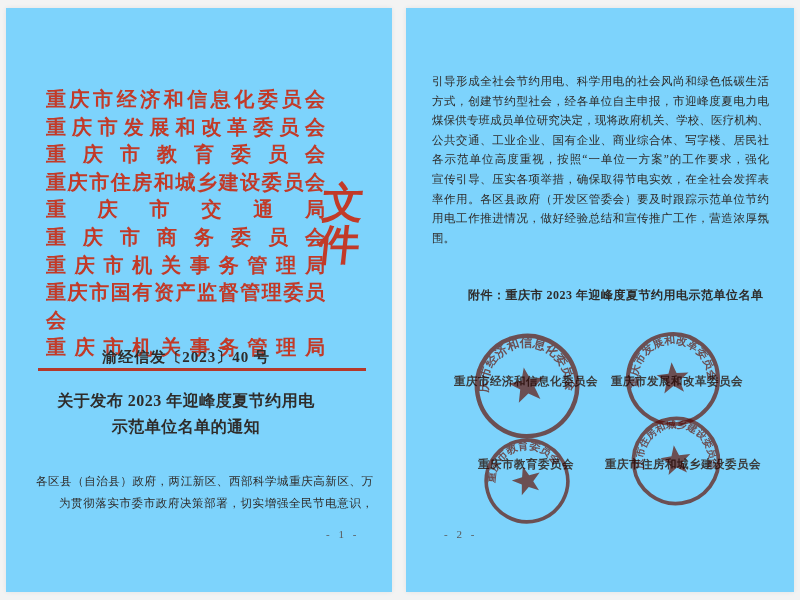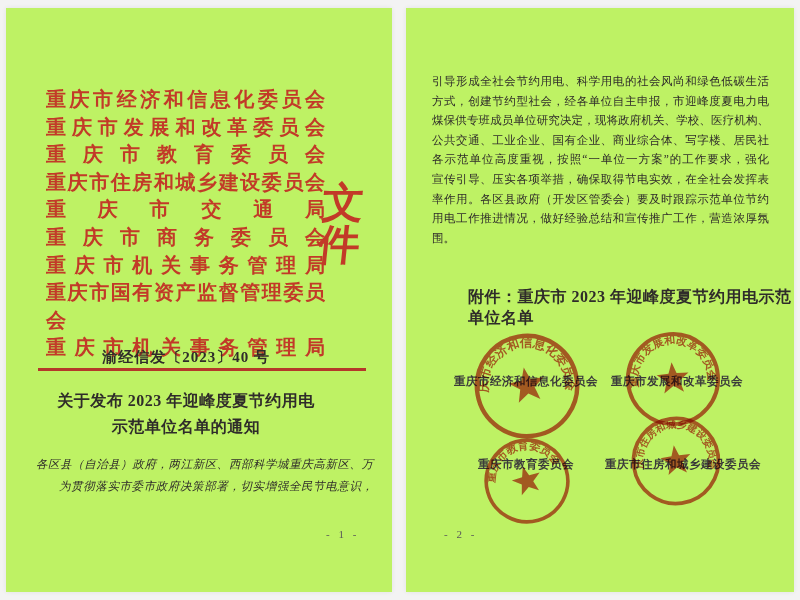--- a/index.html
+++ b/index.html
@@ -9,21 +9,21 @@
     --ink:#2f2c2a;
   }
   html,body{margin:0;padding:0;background:#e9e9e9;}
   .stage{
     position:relative;width:800px;height:600px;margin:0 auto;
     background:#f3f3f3;overflow:hidden;
     font-family:"Liberation Serif","DejaVu Serif",serif;
     color:var(--ink);
   }
   .page{
-    position:absolute;top:8px;height:584px;background:#bef264;
+    position:absolute;top:8px;height:584px;background:#7dd3fc;
     box-shadow:0 0 5px rgba(0,0,0,.07);overflow:hidden;
   }
   .page1{left:6px;width:386px;}
   .page2{left:406px;width:388px;}
 
   
   .agency-block{position:absolute;left:40px;top:78px;width:279px;}
   .agency{
     font-size:20px;font-weight:bold;line-height:27.6px;white-space:nowrap;
     color:var(--header-red);
@@ -40,37 +40,37 @@
   }
   .red-rule{
     position:absolute;left:32px;top:360px;width:328px;height:3px;
     background:var(--rule-red);
   }
   .title{
     position:absolute;left:20px;top:380px;width:320px;text-align:center;
     font-size:16px;font-weight:bold;line-height:26px;letter-spacing:.5px;
   }
   .body-block{position:absolute;font-size:11.5px;}
-  .body1{left:30px;top:446px;width:337px;line-height:21.5px;font-style:italic;}
+  .body1{left:30px;top:463px;width:337px;line-height:21.5px;}
   .body2{left:26px;top:64px;width:337px;line-height:19.6px;}
   .line{
     text-align:justify;text-align-last:justify;text-justify:inter-character;
   }
   .line.end{text-align-last:left;}
   .line.indent{text-indent:2em;}
   .page-number{
     position:absolute;font-size:11px;color:#5a5a5a;letter-spacing:3px;
     font-family:"Liberation Serif","DejaVu Serif",serif;
   }
   .pnum1{left:320px;top:520px;}
   .pnum2{left:38px;top:520px;}
 
   
   .attachment{
-    position:absolute;left:62px;top:279px;font-size:16px;font-weight:600;
+    position:absolute;left:62px;top:279px;font-size:12px;font-weight:600;
     letter-spacing:.5px;
   }
   .signature{
     position:absolute;font-size:11.5px;color:#3b3b3b;font-weight:600;
     white-space:nowrap;letter-spacing:.5px;
   }
   .sig1{left:48px;top:366px;}
   .sig2{left:205px;top:366px;}
   .sig3{left:72px;top:449px;}
   .sig4{left:199px;top:449px;}

